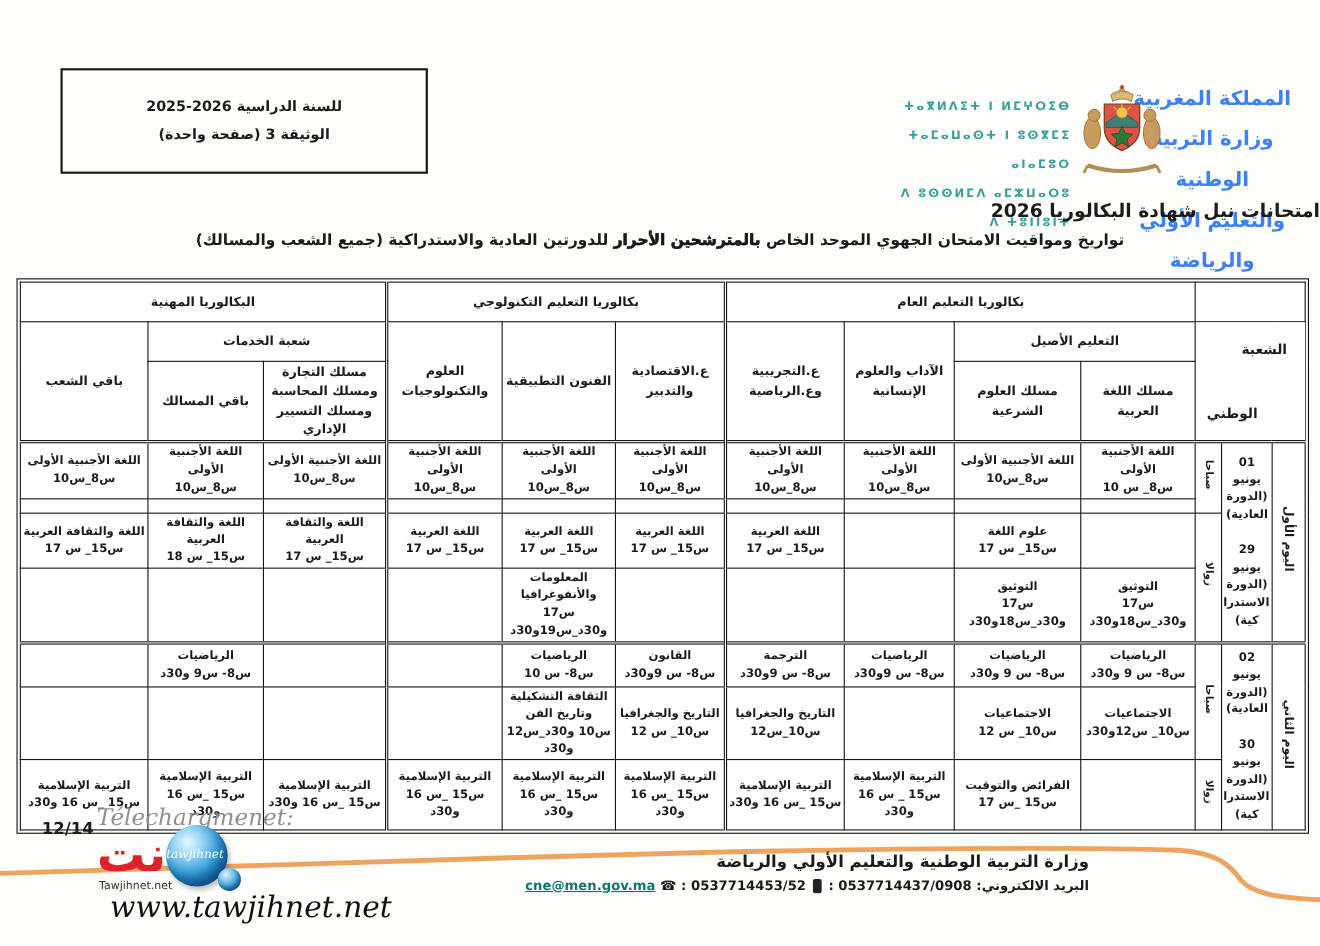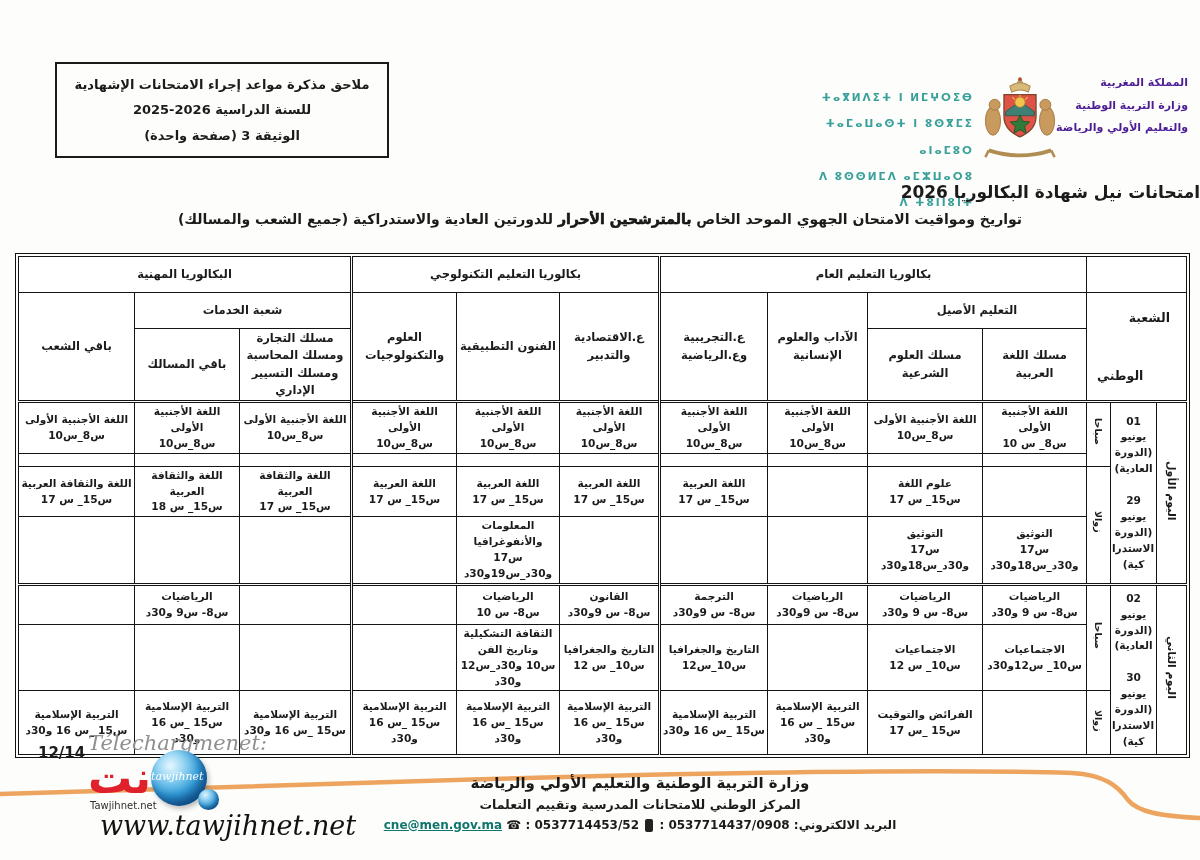--- a/index.html
+++ b/index.html
@@ -3,22 +3,22 @@
 <meta charset="utf-8">
 <style>
   html,body{margin:0;padding:0;}
   .page{position:relative;width:1200px;height:860px;background:#fdfdfb;overflow:hidden;
         font-family:"DejaVu Sans",sans-serif;color:#1b1b1b;}
   
   .meta-box{position:absolute;left:55px;top:62px;width:330px;height:92px;border:2.5px solid #1a1a1a;
             display:flex;flex-direction:column;justify-content:center;align-items:center;
             font-weight:bold;font-size:13px;line-height:1.95;text-align:center;direction:rtl;background:#fdfdfb;}
   
-  .min-ar{position:absolute;right:12px;top:72px;width:172px;direction:rtl;
-          font-weight:bold;font-size:11px;line-height:2.05;color:#4c1d95;}
+  .min-ar{position:absolute;right:12px;top:72px;width:172px;text-align:center;direction:rtl;
+          font-weight:bold;font-size:18px;line-height:2.05;color:#3b82f6;}
   .min-tif{position:absolute;right:226px;top:84px;width:168px;text-align:right;
            font-size:10.5px;letter-spacing:2px;line-height:2.5;color:#3aa09a;font-weight:bold;}
   .emblem{position:absolute;right:142px;top:72px;width:76px;height:96px;}
   
   .title{position:absolute;top:182px;left:0;width:100%;text-align:right;direction:rtl;
          font-size:17px;font-weight:bold;}
   .subtitle{position:absolute;top:211px;left:0;width:100%;text-align:center;direction:rtl;
             font-size:14px;font-weight:bold;}
   .subtitle .xb{-webkit-text-stroke:.5px #000;}
   
@@ -55,35 +55,34 @@
           background:radial-gradient(circle at 35% 28%,#e8f7fe 0%,#9ed9f5 22%,#2d9ad8 55%,#0b5fa8 88%);
           box-shadow:inset -5px -7px 10px rgba(0,0,40,.35),2px 3px 5px rgba(0,0,0,.25);}
   .sphere .stxt{position:absolute;top:20px;left:0;width:100%;text-align:left;color:#fff;
           font-family:"DejaVu Serif",serif;font-style:italic;font-size:11px;}
   .sphere-sm{position:absolute;right:-12px;bottom:-4px;width:21px;height:21px;border-radius:50%;
           background:radial-gradient(circle at 35% 28%,#dff3fc 0%,#8fd0f0 25%,#2d9ad8 60%,#0b5fa8 90%);
           box-shadow:inset -2px -3px 4px rgba(0,0,40,.35);}
   .logo-sub{position:absolute;left:90px;top:800px;font-size:10px;color:#2e2e2e;}
   .site-url{position:absolute;left:100px;top:810px;font-family:"DejaVu Serif",serif;font-style:italic;
             font-size:27px;color:#111;}
-  .foot-c{position:absolute;left:290px;top:772px;width:700px;text-align:center;direction:rtl;}
+  .foot-c{position:absolute;left:290px;top:772px;width:700px;text-align:right;direction:rtl;}
   .foot-c .l1{font-size:15px;font-weight:bold;line-height:1.5;}
   .foot-c .l2{font-size:12.5px;font-weight:bold;line-height:1.6;}
   .foot-c .l3{font-size:12px;font-weight:bold;line-height:1.8;direction:rtl;}
   .foot-c .l3 a{color:#0f766e;}
   .mob-icon{display:inline-block;width:8px;height:13px;background:#222;border-radius:2px;
             vertical-align:middle;margin:0 2px;}
 </style>
 </head>
 <body>
 
 <div class="page">
 
   <div class="meta-box">
-    <div>ملاحق مذكرة مواعد إجراء الامتحانات الإشهادية</div>
     <div>للسنة الدراسية 2026-2025</div>
     <div>الوثيقة 3 (صفحة واحدة)</div>
   </div>
 
   <div class="min-ar">
     <div>المملكة المغربية</div>
     <div>وزارة التربية الوطنية</div>
     <div>والتعليم الأولي والرياضة</div>
   </div>
   <svg class="emblem" viewBox="0 0 90 108">
@@ -343,21 +342,20 @@
       <span class="stxt">tawjihnet</span>
       <span class="sphere-sm"></span>
     </span>
     <span class="word">نت</span>
   </div>
   <div class="logo-sub">Tawjihnet.net</div>
   <div class="site-url">www.tawjihnet.net</div>
 
   <div class="foot-c">
     <div class="l1">وزارة التربية الوطنية والتعليم الأولي والرياضة</div>
-    <div class="l2">المركز الوطني للامتحانات المدرسية وتقييم التعلمات</div>
     <div class="l3">
       <span>البريد الالكتروني:</span>
       <a href="#">cne@men.gov.ma</a>
       <span>☎</span>
       <span> : </span>
       <span>0537714453/52</span>
       <span class="mob-icon"></span>
       <span> : </span>
       <span>0537714437/0908</span>
     </div>

